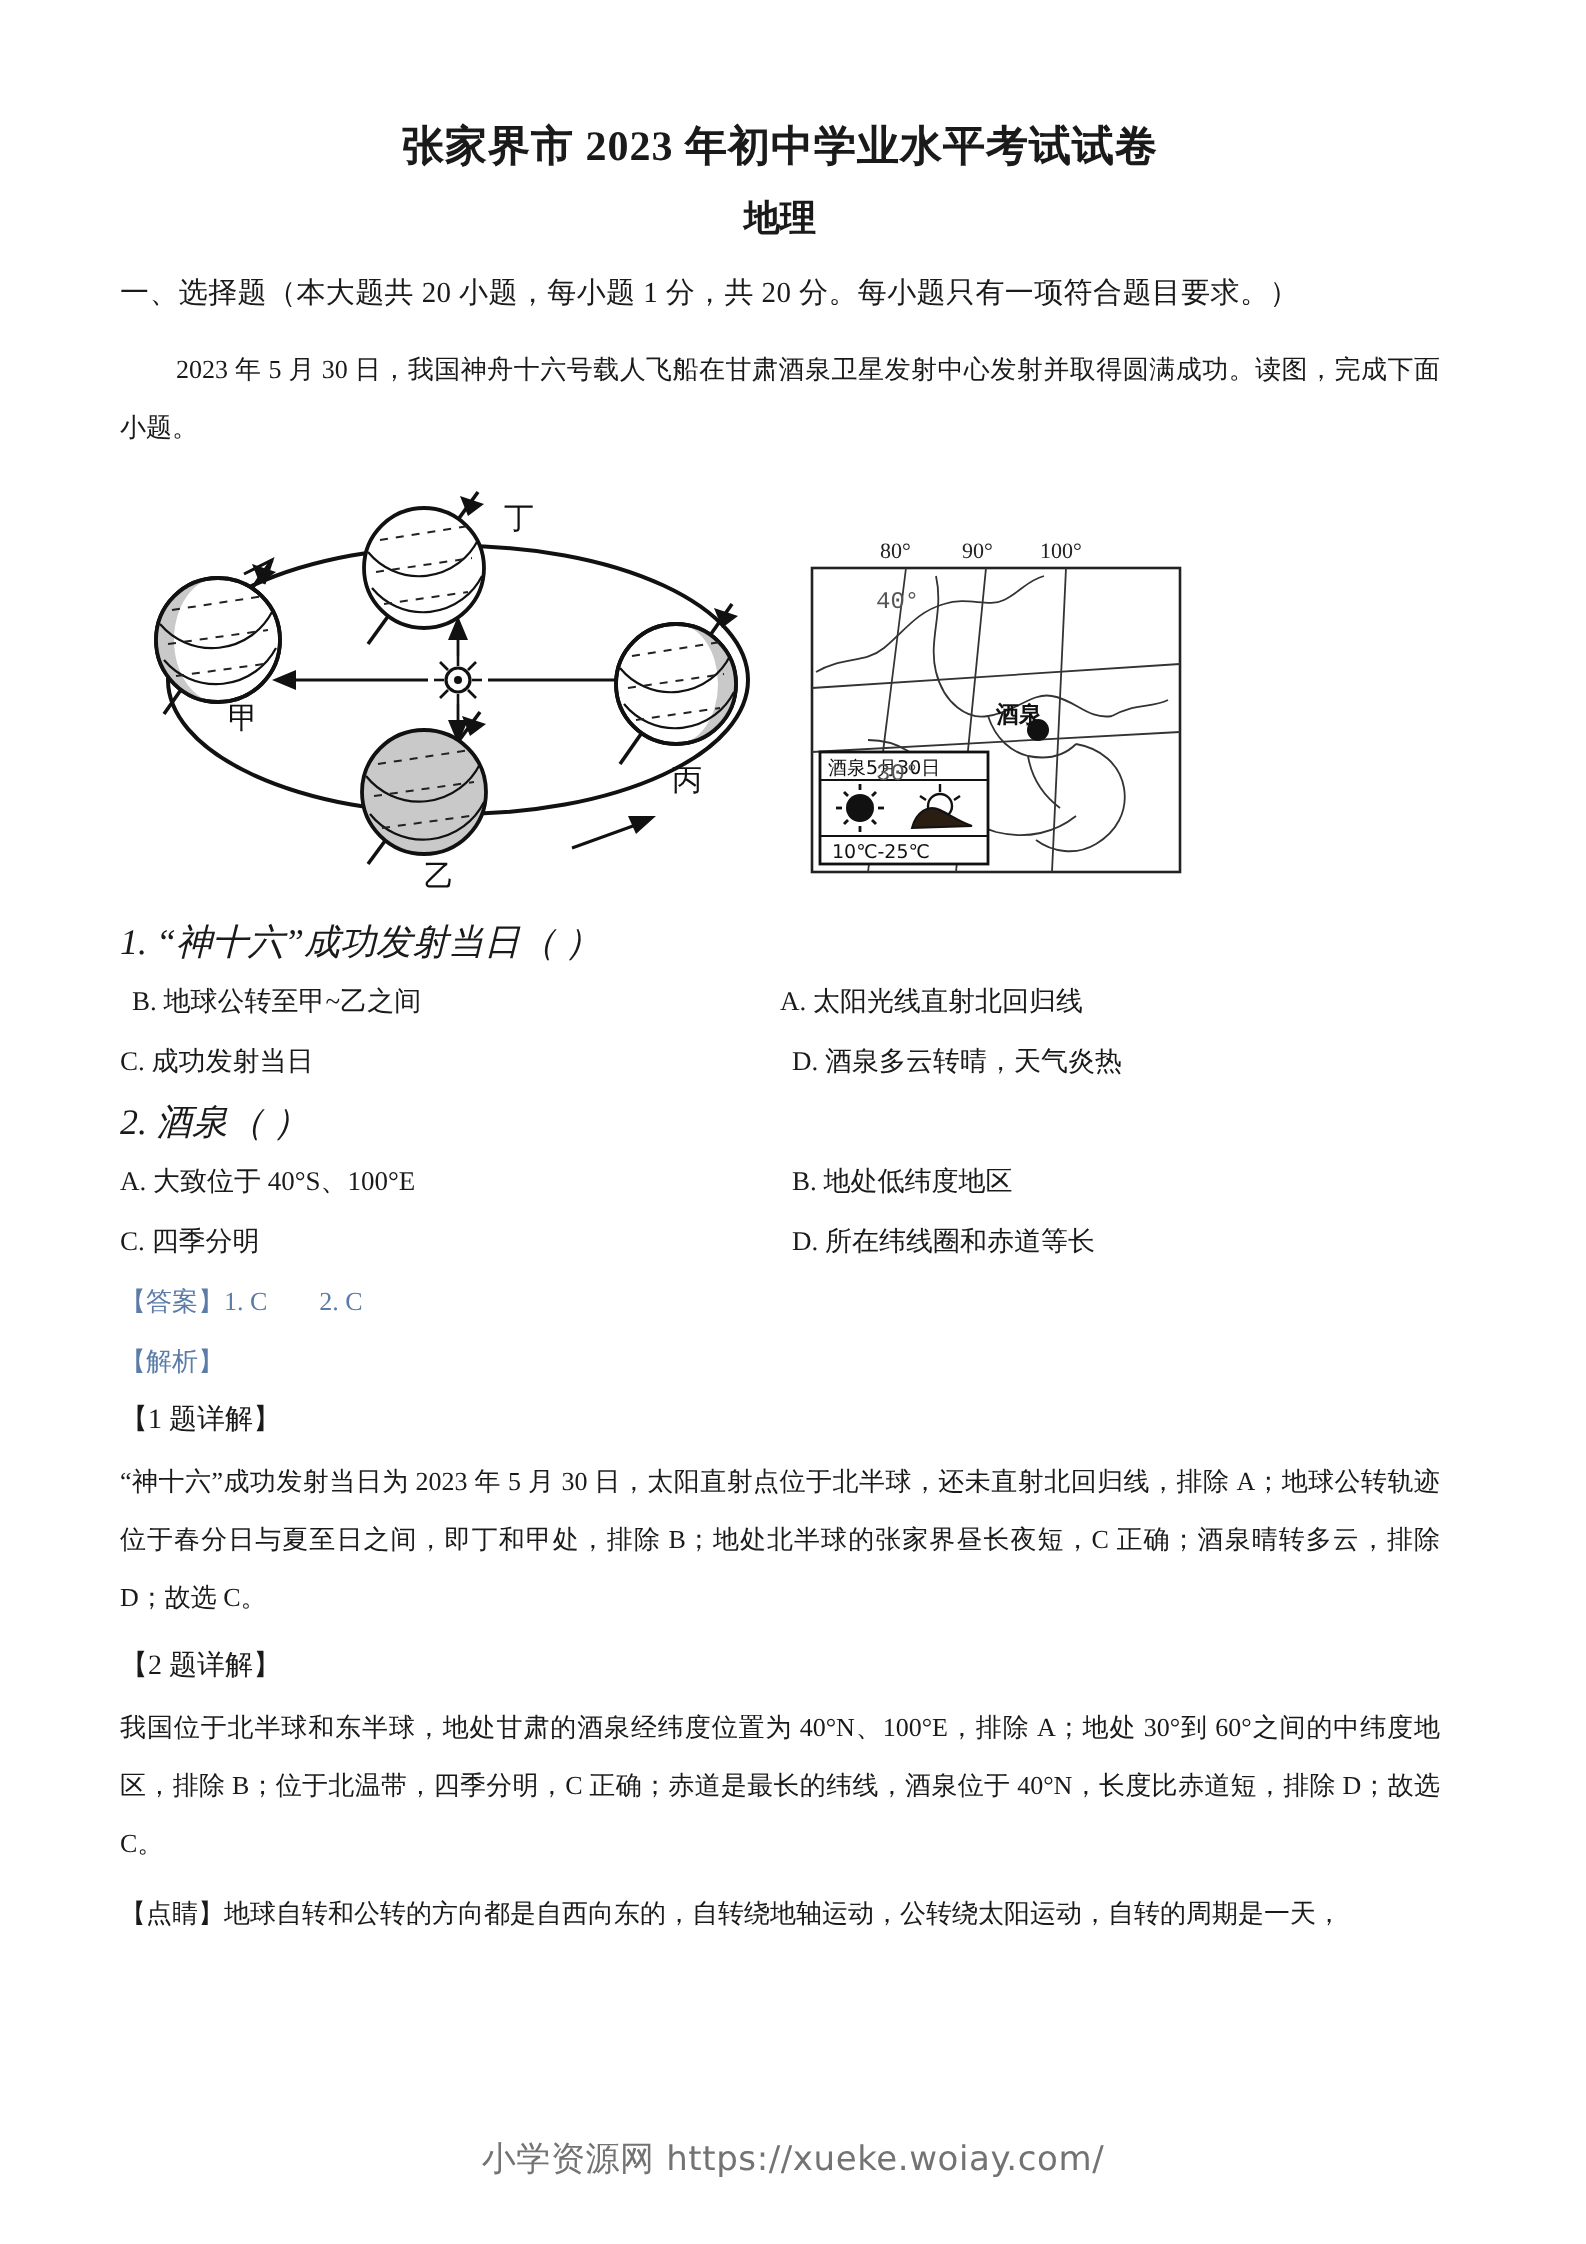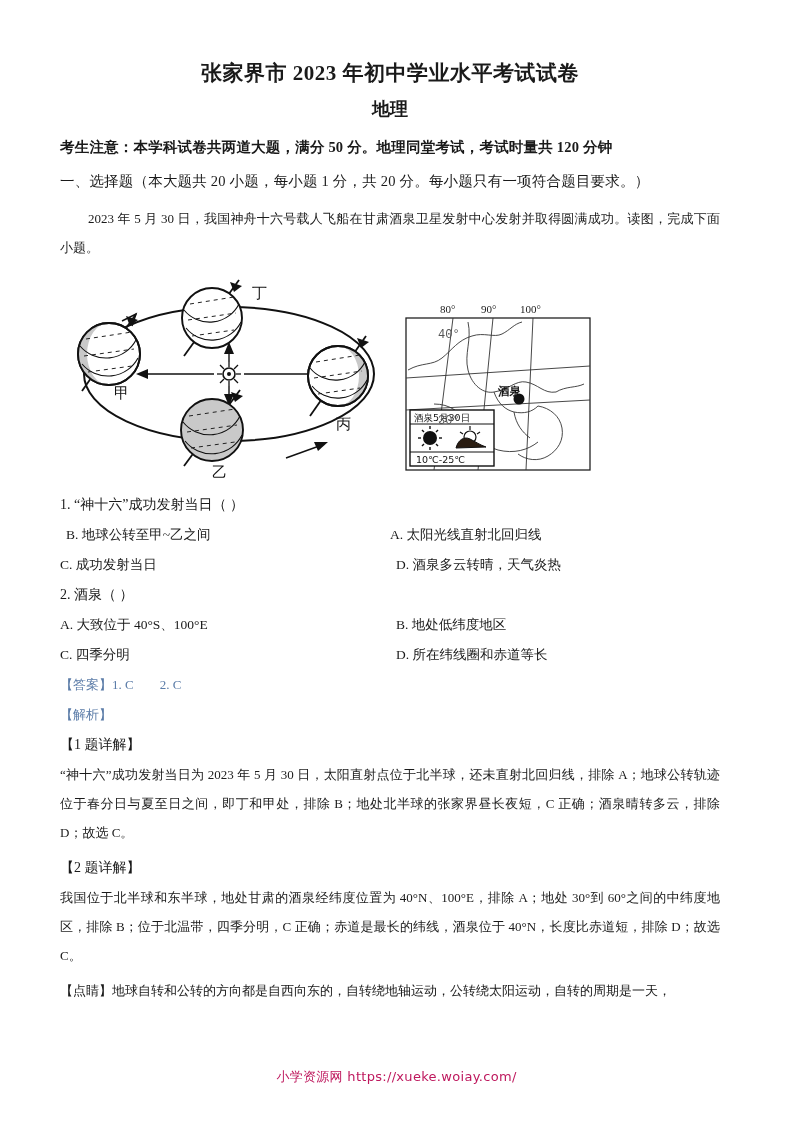--- a/index.html
+++ b/index.html
@@ -96,23 +96,24 @@
   }
   .fig-label {
     position: absolute;
     font-size: 12px;
     color: #555;
     font-family: Liberation Mono, monospace;
   }
 
   
   .q-stem {
-    font-size: 14px;
+    font-size: 18px;
     line-height: 30px;
     margin: 0;
+    font-style: italic;
   }
   .opt-row {
     display: flex;
     width: 100%;
     font-size: 13.5px;
     line-height: 30px;
   }
   .opt {
     width: 50%;
     box-sizing: border-box;
@@ -143,37 +144,36 @@
     text-align: justify;
   }
 
   
   .footer {
     position: absolute;
     left: 0;
     top: 1068px;
     width: 793px;
     text-align: center;
-    font-size: 13px;
-    color: #be185d;
+    font-size: 17px;
+    color: #737373;
     font-family: "DejaVu Sans", "Liberation Sans", sans-serif;
     letter-spacing: 0.3px;
   }
 </style>
 </head>
 <body>
 
 <div class="page">
 
   <div class="content">
 
     <h1 class="doc-title">张家界市 2023 年初中学业水平考试试卷</h1>
     <h2 class="doc-subtitle">地理</h2>
 
-    <p class="notice">考生注意：本学科试卷共两道大题，满分 50 分。地理同堂考试，考试时量共 120 分钟</p>
 
     <p class="section-head">一、选择题（本大题共 20 小题，每小题 1 分，共 20 分。每小题只有一项符合题目要求。）</p>
 
     <p class="para indent">2023 年 5 月 30 日，我国神舟十六号载人飞船在甘肃酒泉卫星发射中心发射并取得圆满成功。读图，完成下面小题。</p>
 
     <div class="figure">
 
       <svg class="fig-left" viewBox="0 0 330 218">
         <defs>
           <pattern id="dashfill" width="10" height="7" patternUnits="userSpaceOnUse" patternTransform="rotate(-32)">

